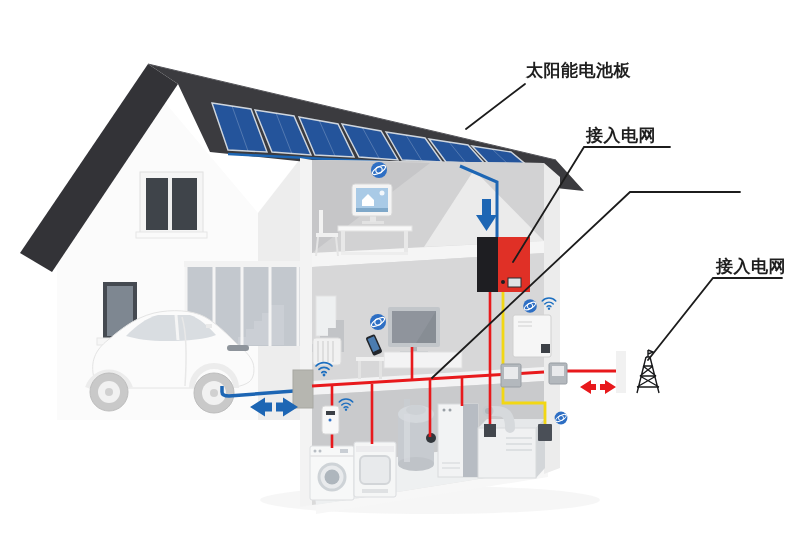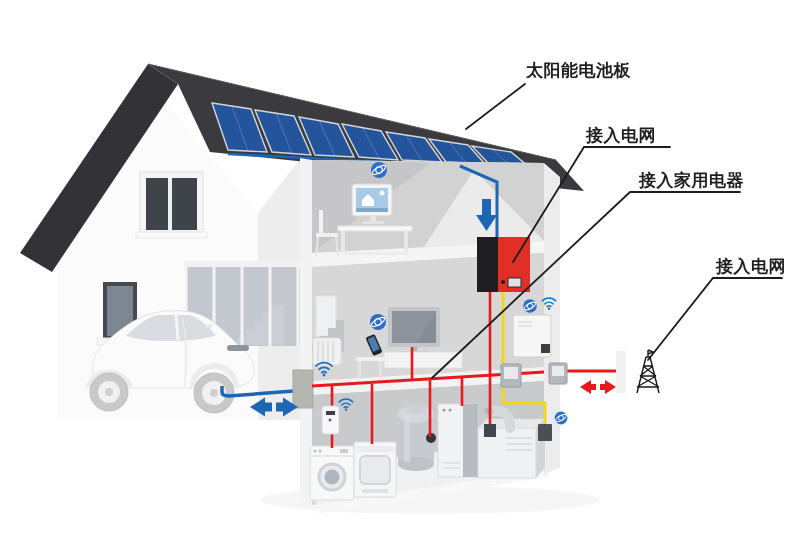--- a/index.html
+++ b/index.html
@@ -295,16 +295,15 @@
   <g fill="none" stroke="#1c1c1c" stroke-width="1.8" stroke-linecap="round">
     <path d="M525,84 L466,129"></path>
     <path d="M670,147 L584,147 L513,262"></path>
     <path d="M740,192 L630,192 L432,378"></path>
     <path d="M782,278 L713,278 L648,360"></path>
   </g>
 </svg>
 
 <div class="lbl lbl-solar">太阳能电池板</div>
 <div class="lbl lbl-inverter">接入电网</div>
-<div class="lbl lbl-appliances">接入家用电器</div>
 <div class="lbl lbl-grid">接入电网</div>
 
 </div>
 
 </body></html>

